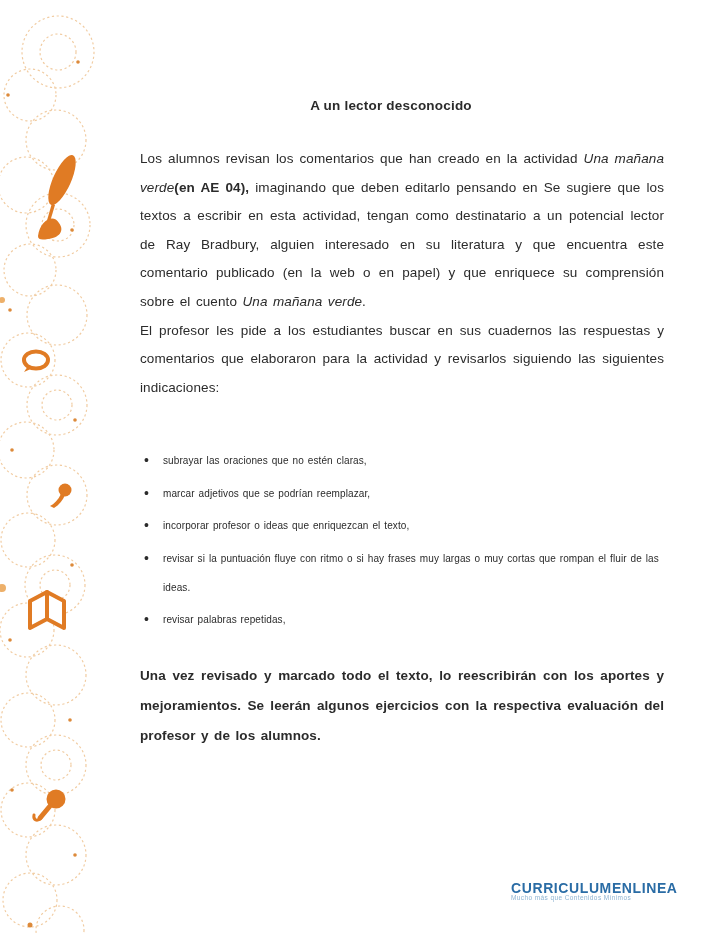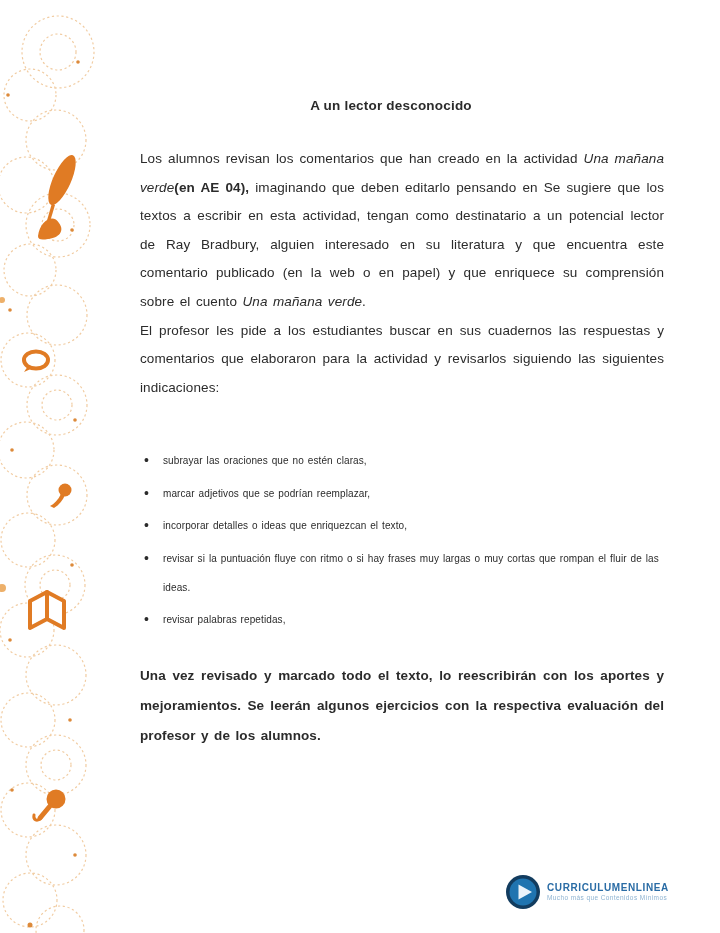--- a/index.html
+++ b/index.html
@@ -17,21 +17,21 @@
   .para .it { font-style:italic; }
   .para .bd { font-weight:bold; }
   ul.checklist { list-style:none; margin:44px 0 0 26px; }
   ul.checklist li { position:relative; padding-left:19px; font-size:10px; line-height:29px; margin-bottom:3.5px; text-align:left; word-spacing:1px; letter-spacing:.1px; }
   ul.checklist li::before { content:"\2022"; position:absolute; left:0; top:0; font-size:14px; }
   .closing { margin-top:27px; line-height:30px;font-weight:bold; }
 
   
   .logo { position:absolute; left:505px; top:872px; width:165px; height:40px; display:flex; align-items:center; gap:6px; }
   .logo-text { display:flex; flex-direction:column; justify-content:center; }
-  .logo-name { font-size:10px; font-weight:bold; color:#2a6ca5; letter-spacing:.6px; line-height:12px; }
+  .logo-name { font-size:14px; font-weight:bold; color:#2a6ca5; letter-spacing:.6px; line-height:12px; }
   .logo-tagline { font-size:6.5px; color:#8fb4d2; letter-spacing:.4px; line-height:8px; }
 </style>
 </head>
 <body>
 
 <div class="page">
 
   <svg class="ornament" viewBox="0 0 96 933" xmlns="http://www.w3.org/2000/svg" aria-hidden="true">
     <g fill="none" stroke="#F1CCA2" stroke-width="1.2" stroke-dasharray="2.2 2.6">
       <circle cx="58" cy="52" r="36"></circle>
@@ -106,21 +106,21 @@
   <div class="content">
     <h1 class="doc-title">A un lector desconocido</h1>
 
     <p class="para"><span>Los alumnos revisan los comentarios que han creado en la actividad </span><span class="it">Una mañana verde</span><span class="bd">(en AE 04),</span><span> imaginando que deben editarlo pensando en Se sugiere que los textos a escribir en esta actividad, tengan como destinatario a un potencial lector de Ray Bradbury, alguien interesado en su literatura y que encuentra este comentario publicado (en la web o en papel) y que enriquece su comprensión sobre el cuento </span><span class="it">Una mañana verde</span><span>.</span></p>
 
     <p class="para">El profesor les pide a los estudiantes buscar en sus cuadernos las respuestas y comentarios que elaboraron para la actividad y revisarlos siguiendo las siguientes indicaciones:</p>
 
     <ul class="checklist">
       <li>subrayar las oraciones que no estén claras,</li>
       <li>marcar adjetivos que se podrían reemplazar,</li>
-      <li>incorporar detalles o ideas que enriquezcan el texto,</li>
+      <li>incorporar profesor o ideas que enriquezcan el texto,</li>
       <li>revisar si la puntuación fluye con ritmo o si hay frases muy largas o muy cortas que rompan el fluir de las ideas.</li>
       <li>revisar palabras repetidas,</li>
     </ul>
 
     <p class="para closing">Una vez revisado y marcado todo el texto, lo reescribirán con los aportes y mejoramientos. Se leerán algunos ejercicios con la respectiva evaluación del profesor y de los alumnos.</p>
   </div>
 
   <div class="logo">
     <svg width="36" height="36" viewBox="0 0 36 36" xmlns="http://www.w3.org/2000/svg">
       <circle cx="18" cy="18" r="17" fill="#123C5F"></circle>

